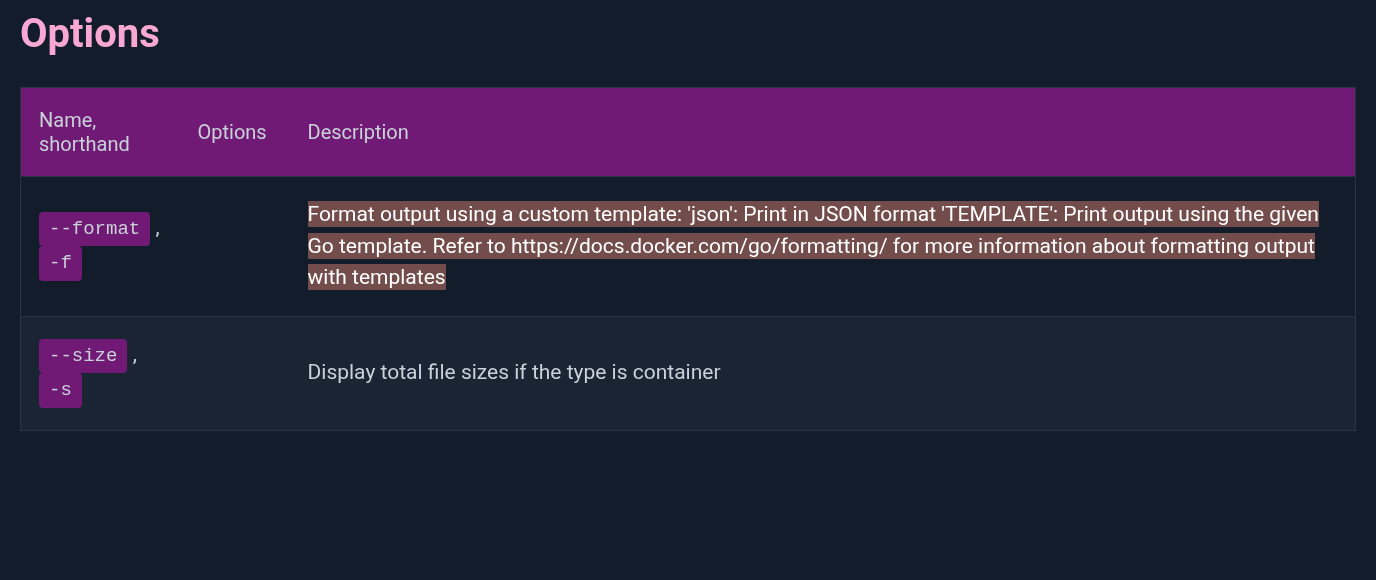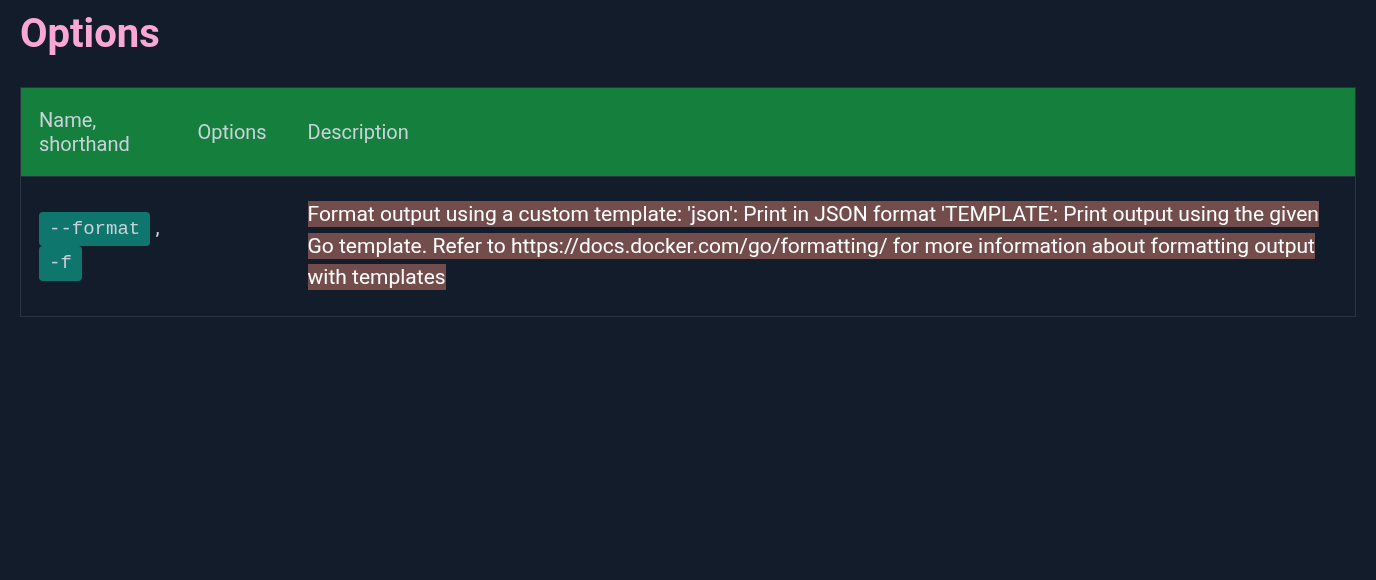--- a/index.html
+++ b/index.html
@@ -20,21 +20,21 @@
       font-weight: 700;
       margin-bottom: 30px;
       padding-top: 10px;
     }
     table.options-table {
       width: 100%;
       border-collapse: collapse;
       border: 1px solid #2a3441;
     }
     table.options-table thead tr {
-      background-color: #15803d;
+      background-color: #701a75;
     }
     table.options-table th {
       text-align: left;
       font-weight: 400;
       font-size: 20px;
       color: #c9d1d9;
       padding: 20px 12px;
       vertical-align: middle;
     }
     table.options-table th:first-child {
@@ -55,21 +55,21 @@
       color: #c9d1d9;
       padding: 22px 12px;
       vertical-align: middle;
       line-height: 1.5;
     }
     table.options-table td:first-child {
       padding-left: 18px;
     }
     .code-pill {
       display: inline-block;
-      background-color: #0f766e;
+      background-color: #701a75;
       color: #c9d1d9;
       font-family: "SFMono-Regular", Consolas, "Liberation Mono", Menlo, monospace;
       font-size: 19px;
       padding: 4px 10px;
       border-radius: 4px;
       line-height: 1.4;
       white-space: nowrap;
     }
     .shorthand-sep {
       color: #c9d1d9;
@@ -101,14 +101,23 @@
       <td class="opt-name-cell">
         <span class="code-pill">--format</span>
         <span class="shorthand-sep"> , </span>
         <span class="code-pill">-f</span>
       </td>
       <td></td>
       <td>
         <span class="desc-highlight">Format output using a custom template: 'json': Print in JSON format 'TEMPLATE': Print output using the given Go template. Refer to https://docs.docker.com/go/formatting/ for more information about formatting output with templates</span>
       </td>
     </tr>
+    <tr>
+      <td class="opt-name-cell">
+        <span class="code-pill">--size</span>
+        <span class="shorthand-sep"> , </span>
+        <span class="code-pill">-s</span>
+      </td>
+      <td></td>
+      <td>Display total file sizes if the type is container</td>
+    </tr>
   </tbody>
 </table>
 
 </body></html>

